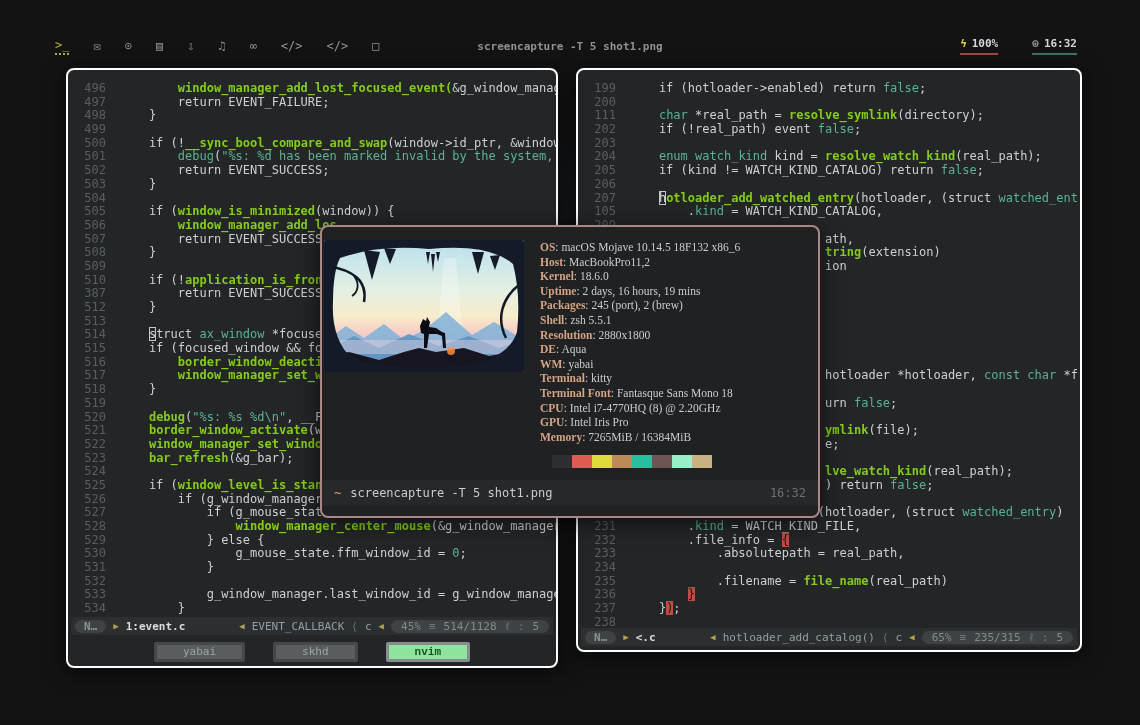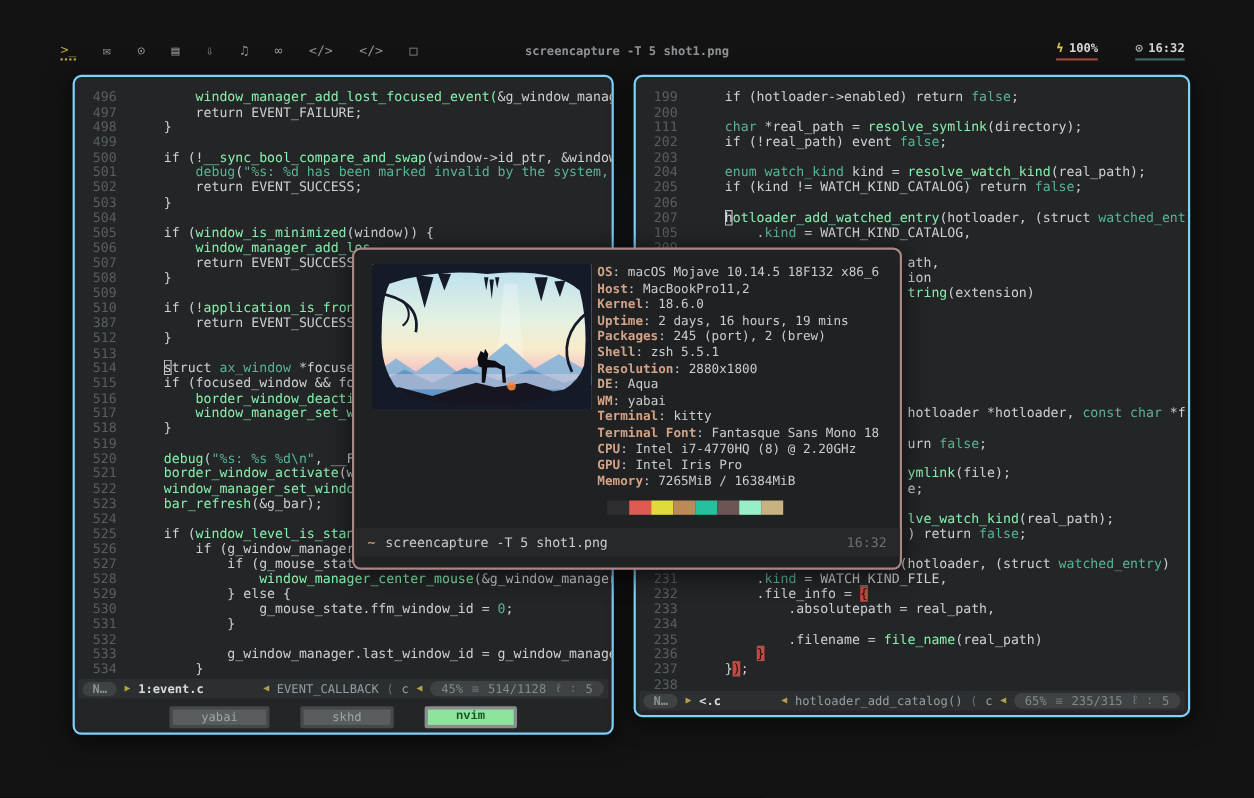--- a/index.html
+++ b/index.html
@@ -16,57 +16,57 @@
   .tb-title{position:absolute;left:0;right:0;text-align:center;color:#8f9395;font-size:11px;font-weight:bold;}
   .tb-right{position:absolute;right:8px;top:0;display:flex;gap:34px;align-items:center;height:100%;}
   .tb-batt,.tb-clock{display:flex;align-items:center;gap:5px;font-size:11px;font-weight:bold;color:#d3d7d9;
         padding-bottom:3px;border-bottom:2px solid transparent;}
   .tb-batt{border-bottom-color:#a34841;}
   .tb-clock{border-bottom-color:#3f6e6a;}
   .bolt{color:#d8c94d;font-weight:bold;}
   .clock-glyph{color:#aab0b2;}
 
   
-  .window{position:absolute;background:#232527;border:2px solid #7dd3fc;border-radius:8px;
+  .window{position:absolute;background:#232527;border:2px solid #ffffff;border-radius:8px;
           box-shadow:0 4px 22px rgba(0,0,0,.65);box-sizing:border-box;}
   #win-left{left:66px;top:68px;width:492px;height:600px;}
   #win-right{left:576px;top:68px;width:506px;height:584px;}
 
   .lines{position:absolute;left:0;right:0;top:0;padding:12px 0 0 8px;overflow:hidden;}
   .cl{display:flex;height:13.7px;font-size:12px;line-height:13.7px;}
   .ln{width:30px;text-align:right;color:#585f63;flex:0 0 30px;margin-right:14px;}
   .cl pre{margin:0;font:inherit;white-space:pre;}
   .s-w{color:#ccd0d2;}
-  .s-d{color:#86efac;}
+  .s-d{color:#84cc16;font-weight:bold;}
   .s-g{color:#58b493;}
   .s-r{background:#bf4b42;color:#27110e;}
   .s-cur{color:#d4d8da;box-shadow:inset 0 0 0 1px #c4c8ca;}
 
   .statusline{position:absolute;left:3px;right:3px;height:18px;background:#2c2f31;border-radius:2px;
           display:flex;align-items:center;font-size:11px;color:#959b9d;gap:7px;padding:0 4px;box-sizing:border-box;}
   #win-left .statusline{top:547px;}
   #win-right .statusline{top:558px;}
   .mode{background:#3e4244;border-radius:8px;padding:0 9px;color:#8c9294;font-weight:bold;}
   .arr{color:#b3a04b;font-size:9px;}
   .file{color:#d8dcde;font-weight:bold;}
   .flexsp{flex:1;}
   .sym{color:#979da0;}
   .ang{color:#6c7275;}
-  .pos-pill{background:#3e4244;border-radius:8px;padding:0 10px;display:flex;gap:8px;color:#84898c;align-items:center;}
+  .pos-pill{background:#3e4244;border-radius:8px;padding:0 10px;display:flex;gap:8px;color:#84898c;}
   .pos-pill .dimg{color:#70767a;}
 
   .pills{position:absolute;left:0;right:0;top:572px;display:flex;justify-content:center;gap:28px;}
   .pill{background:#45484a;padding:3px;border-radius:2px;cursor:default;}
   .pill-inner{display:block;background:#595d5f;color:#9ea4a6;font-size:11px;padding:0 26px;line-height:14px;}
   .pill.active{background:#8a8d8f;font-family:Liberation Mono, monospace;}
   .pill.active .pill-inner{background:#8fe49d;color:#175423;font-weight:bold;}
 
   
   #float-win{left:320px;top:225px;width:500px;height:293px;background:#202123;border-color:#aa8787;z-index:10;}
-  .fw-body{position:absolute;left:16px;top:13px;right:10px;display:flex;gap:5px;}
+  .fw-body{position:absolute;left:2px;top:13px;right:10px;display:flex;gap:16px;font-family:Liberation Serif, serif;}
   .fw-img{flex:0 0 200px;width:200px;height:132px;border-radius:2px;overflow:hidden;}
   .fw-info{flex:1;min-width:0;font-size:11.5px;line-height:14.6px;white-space:nowrap;overflow:hidden;}
   .info-label{color:#d4a284;font-weight:bold;}
   .info-sep{color:#c9cdcf;}
   .info-value{color:#c9cdcf;}
   .fw-palette{position:absolute;left:230px;top:228px;display:flex;}
   .swatch{width:20px;height:13px;display:inline-block;}
   .fw-prompt{position:absolute;left:0;right:0;bottom:10px;height:26px;background:#26282a;
        display:flex;align-items:center;padding:0 12px;font-size:12px;gap:9px;box-sizing:border-box;}
   .tilde{color:#c98d7b;font-weight:bold;}
@@ -338,26 +338,26 @@
         </div>
         <div class="cl">
           <span class="ln">209</span>
           <pre><span class="s-w"> </span></pre>
         </div>
         <div class="cl">
           <span class="ln">210</span>
           <pre><span class="s-w">                           ath,</span></pre>
         </div>
         <div class="cl">
+          <span class="ln">212</span>
+          <pre><span class="s-d">                           tring</span><span class="s-w">(extension)</span></pre>
+        </div>
+        <div class="cl">
           <span class="ln">211</span>
           <pre><span class="s-w">                           ion</span></pre>
-        </div>
-        <div class="cl">
-          <span class="ln">212</span>
-          <pre><span class="s-d">                           tring</span><span class="s-w">(extension)</span></pre>
         </div>
         <div class="cl">
           <span class="ln">213</span>
           <pre><span class="s-w"> </span></pre>
         </div>
         <div class="cl">
           <span class="ln">214</span>
           <pre><span class="s-w"> </span></pre>
         </div>
         <div class="cl">

